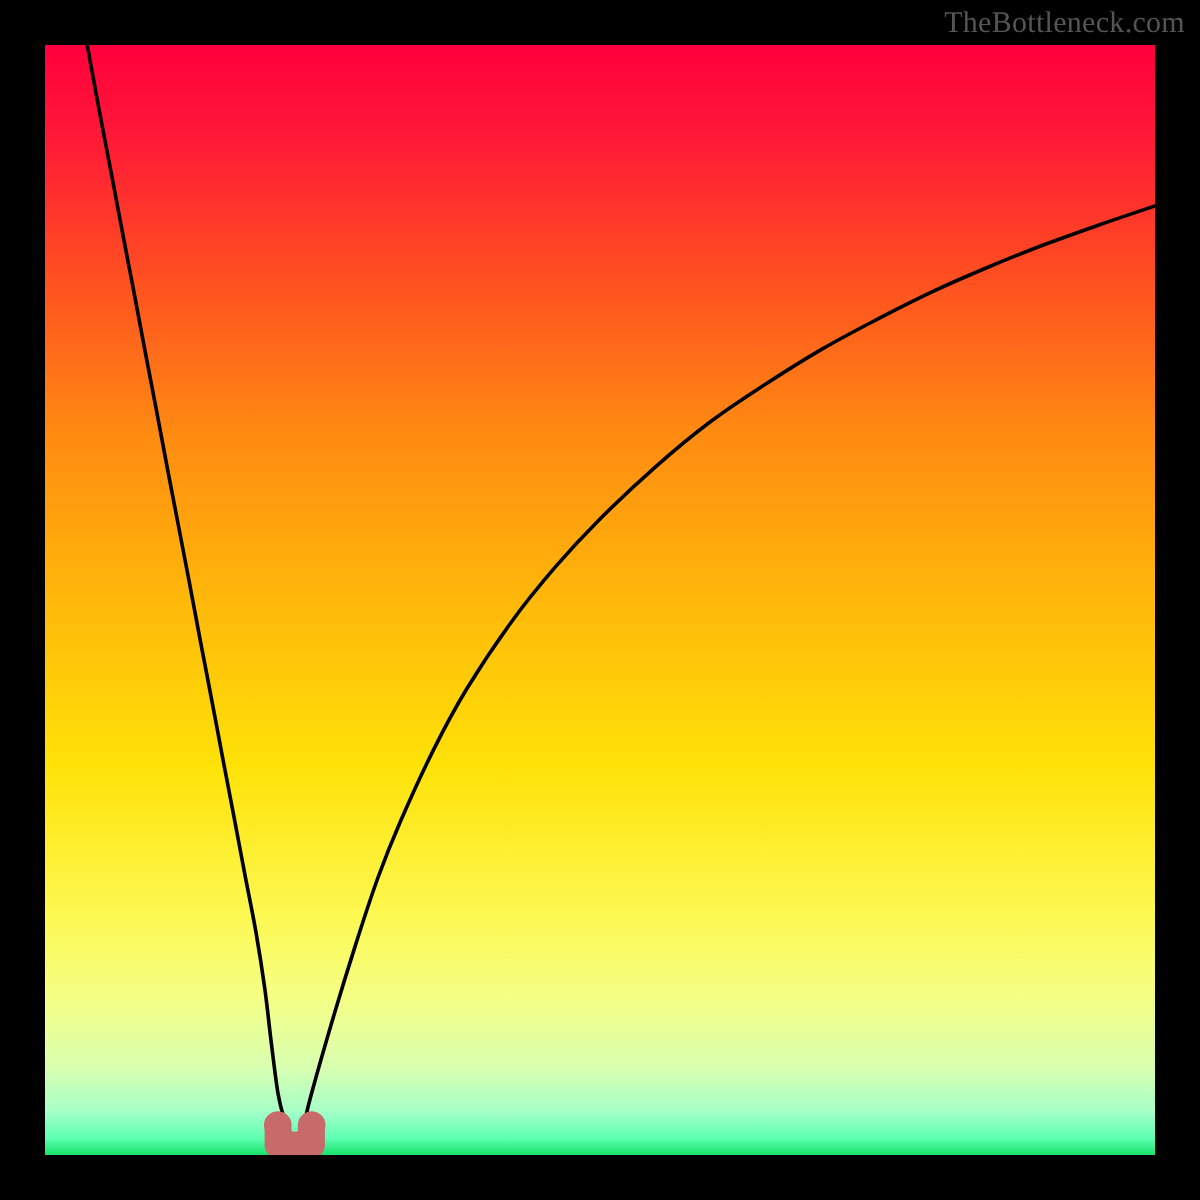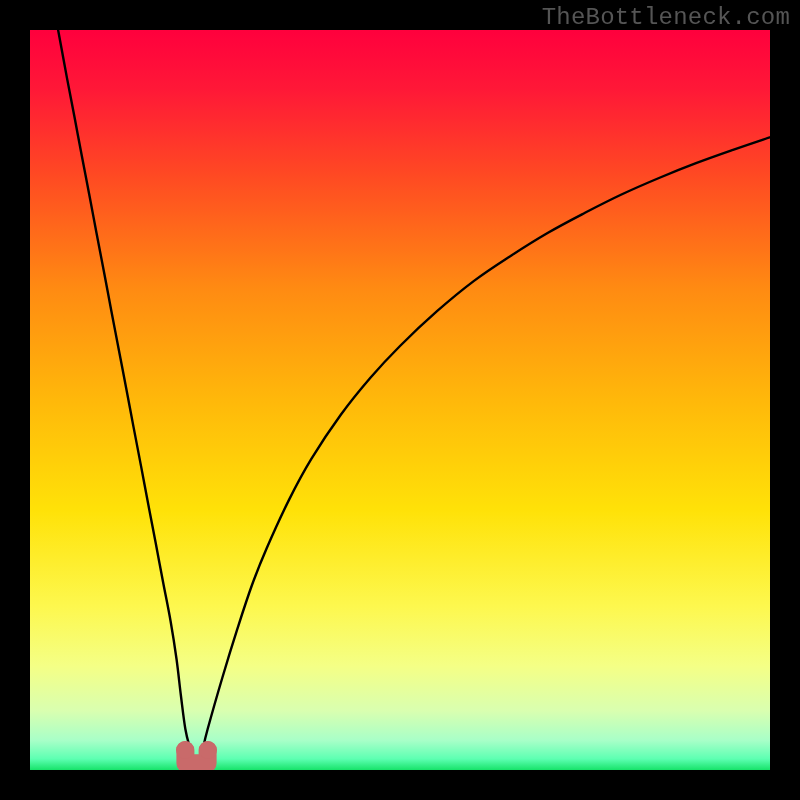--- a/index.html
+++ b/index.html
@@ -41,22 +41,22 @@
     width: 18px;
     height: 18px;
     border-radius: 50%;
     background: #c96a6a;
     transform: translate(-50%, -50%);
   }
   .watermark {
     position: absolute;
     top: 4px;
     right: 10px;
-    font-family: Liberation Mono, monospace;
-    font-size: 24px;
+    font-family: Liberation Serif, serif;
+    font-size: 20px;
     color: #555;
     letter-spacing: 0.2px;
   }
 </style>
 </head>
 <body>
 
 <div class="frame">
   <div class="watermark">TheBottleneck.com</div>
   <div class="plot-area">

